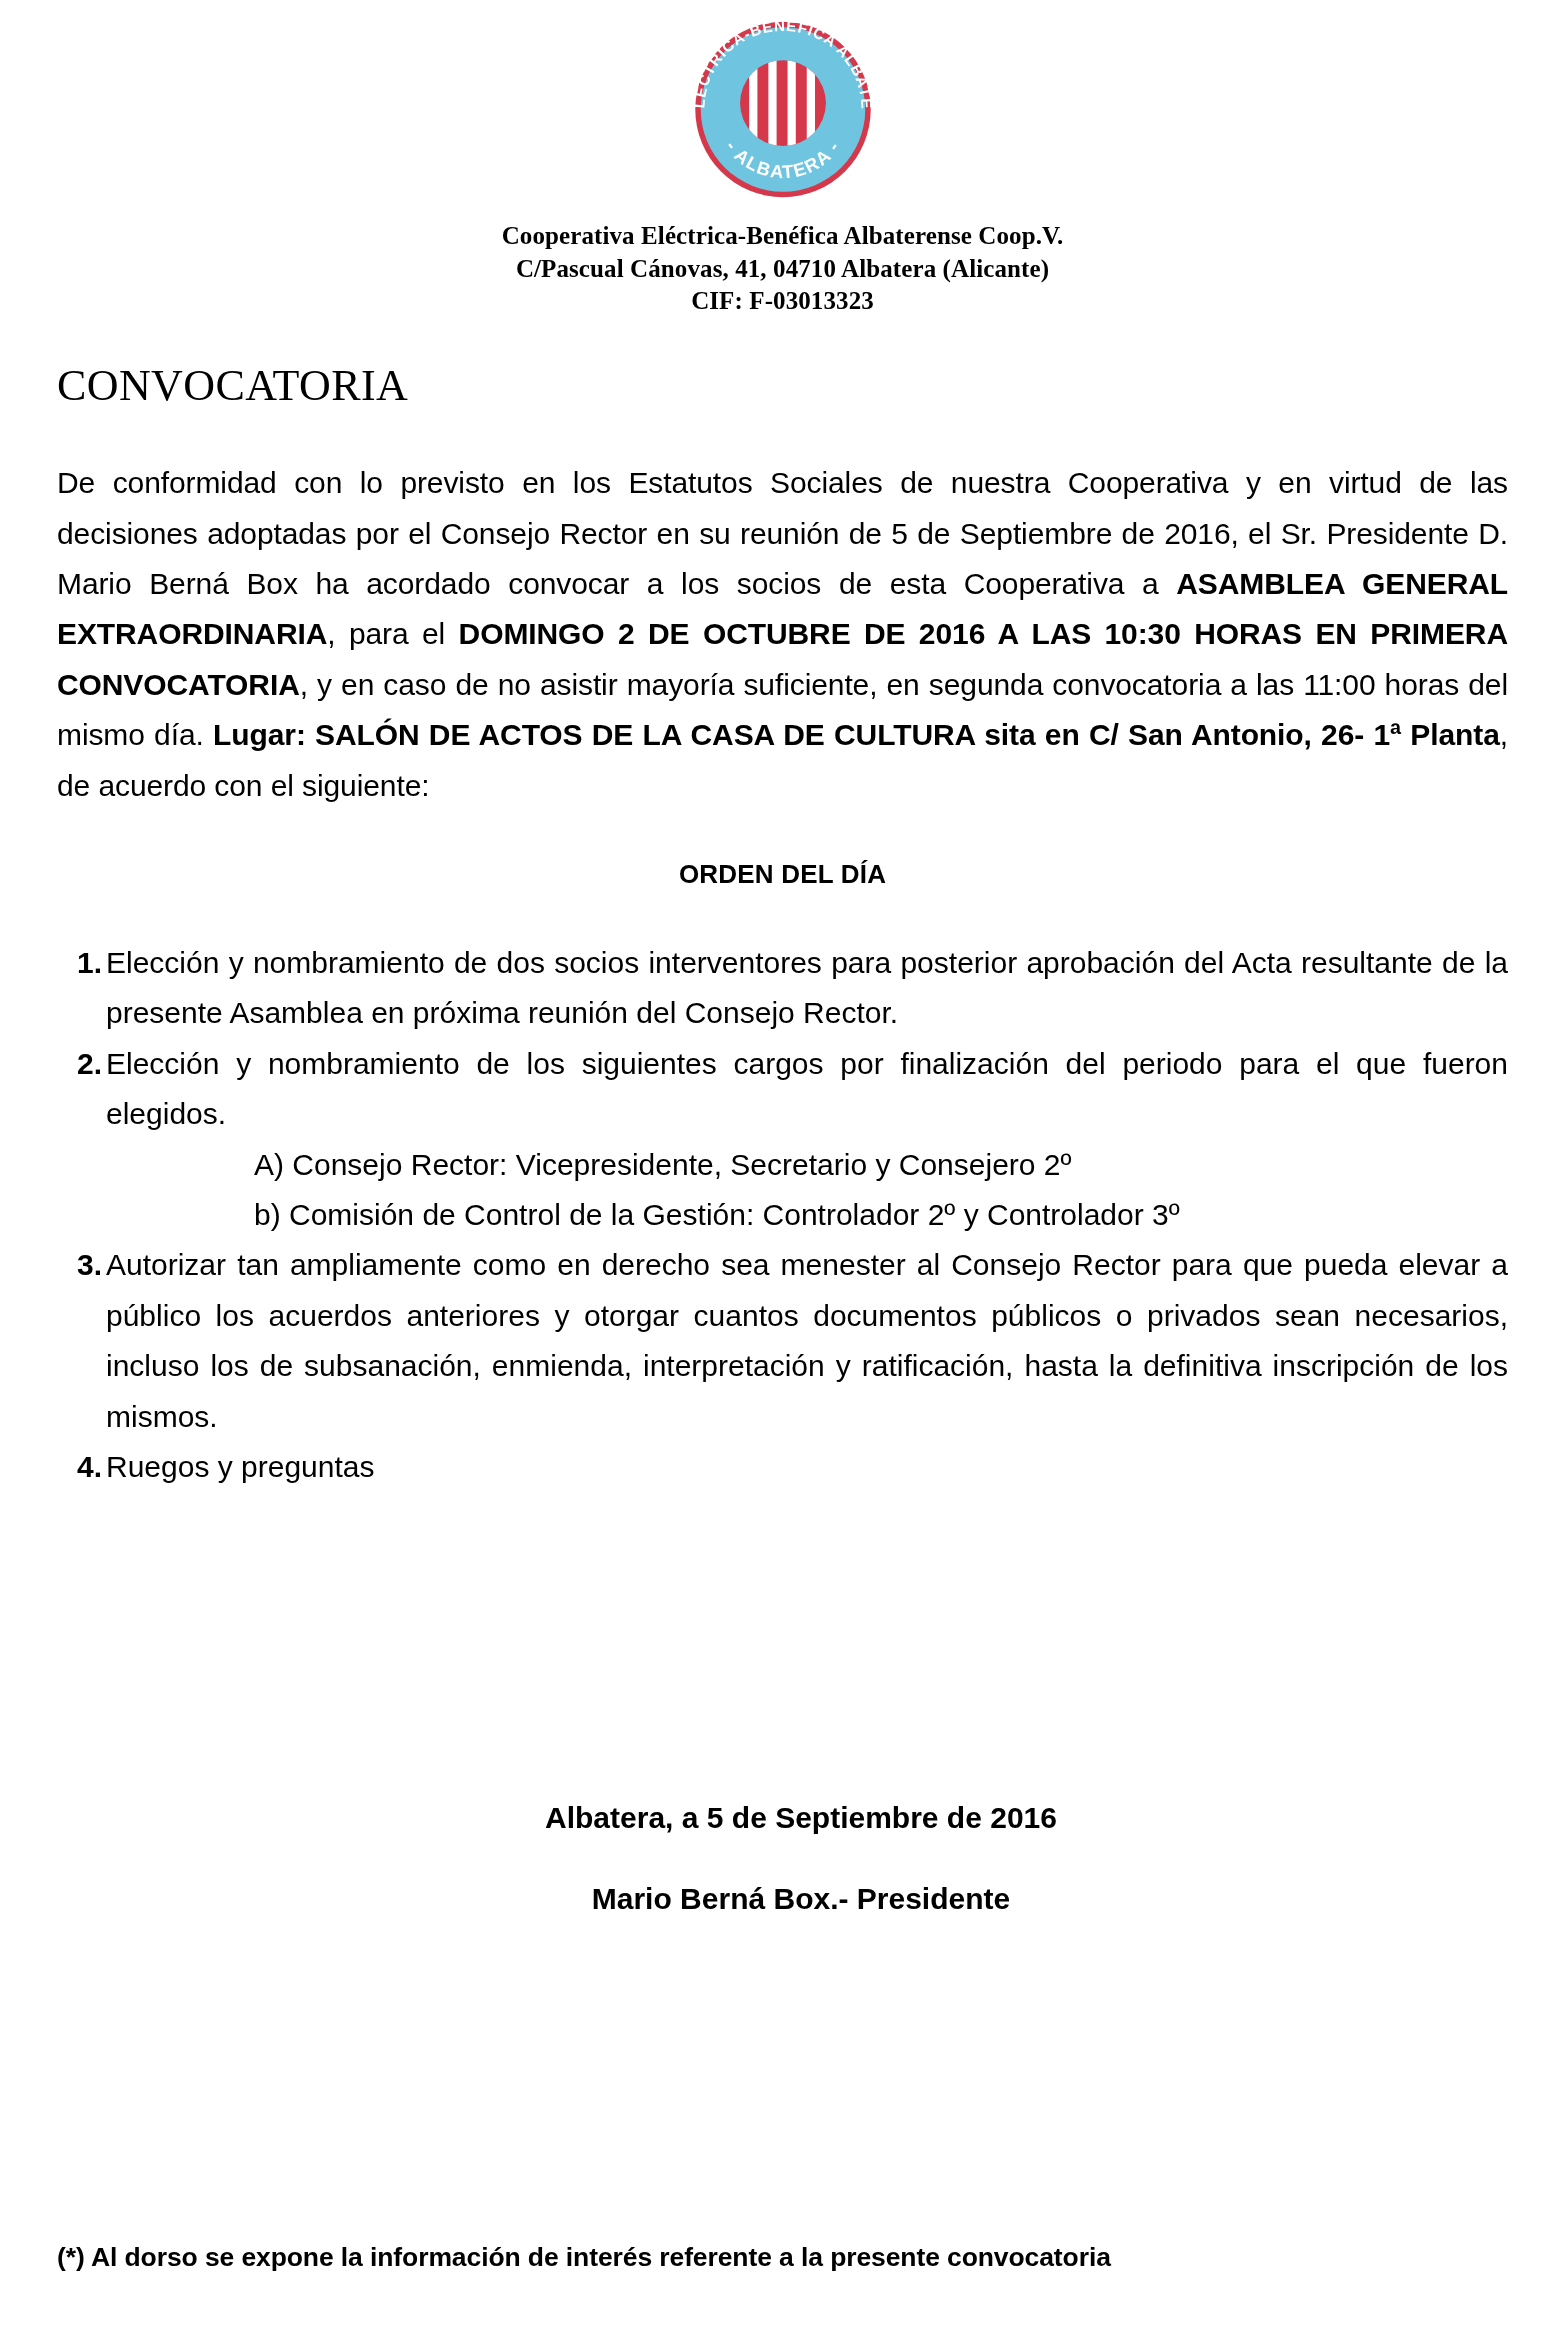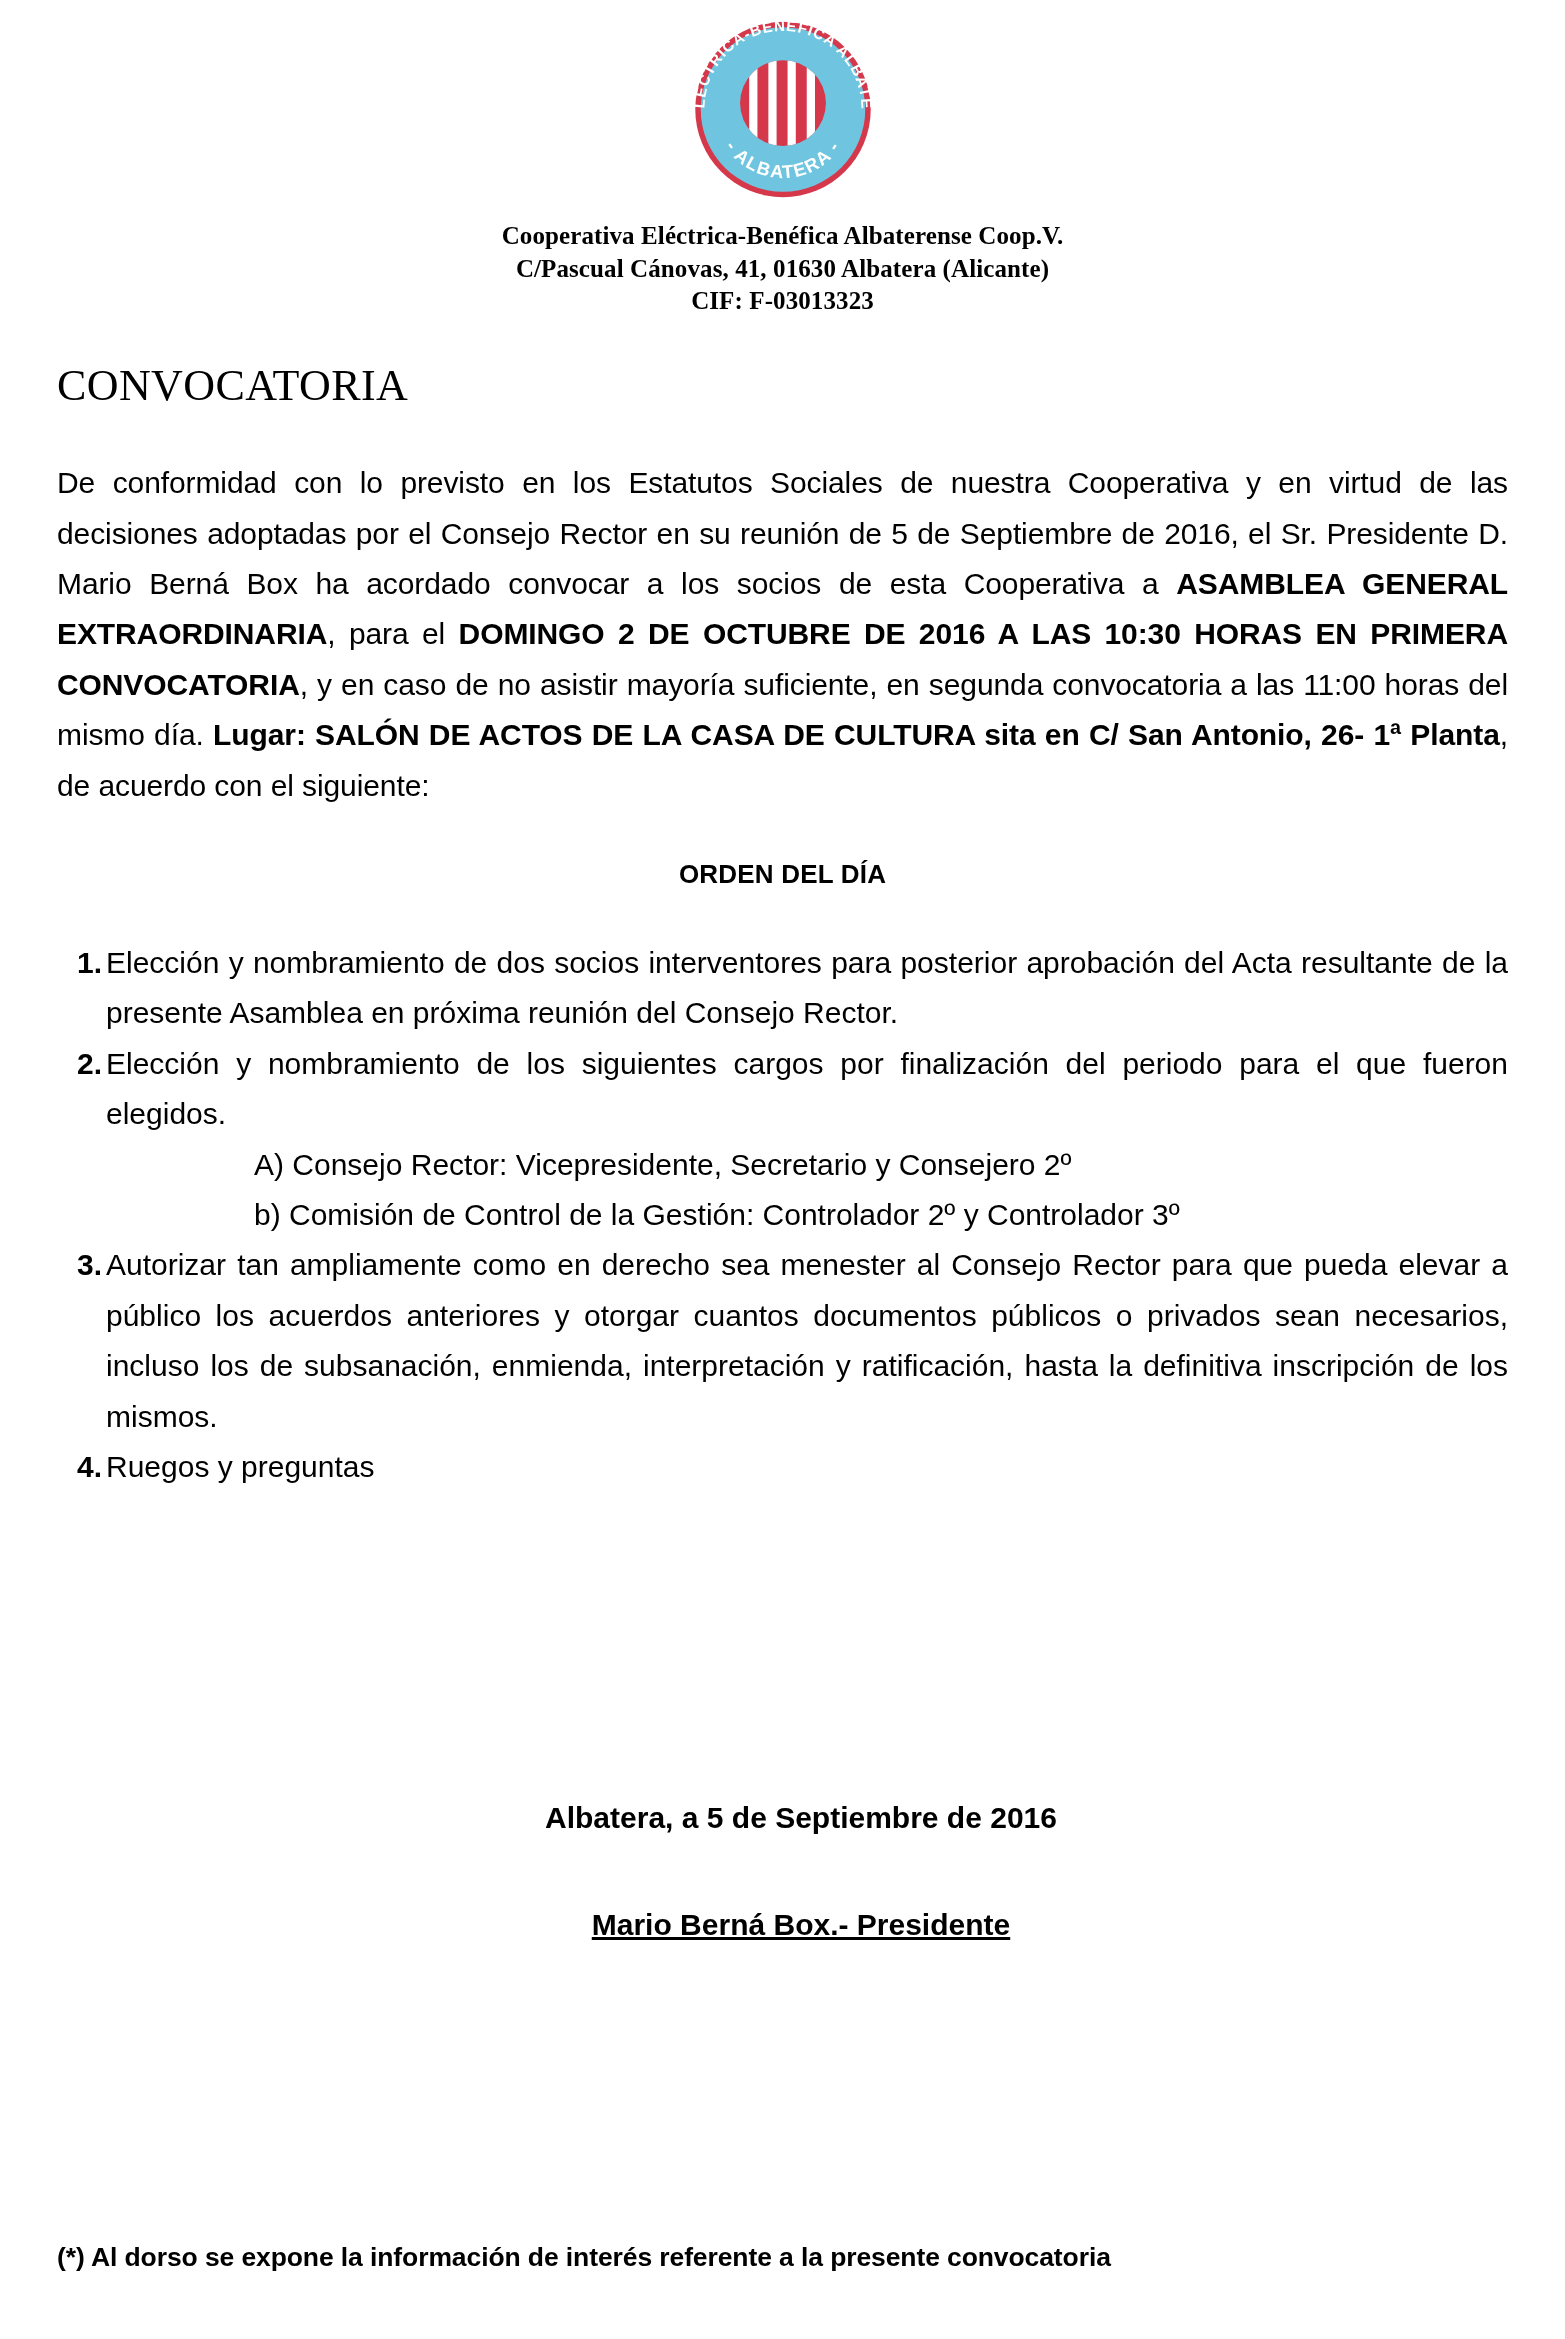--- a/index.html
+++ b/index.html
@@ -129,26 +129,25 @@
   
   .signature {
     margin-top: 302px;
     text-align: center;
     font-size: 30px;
     font-weight: bold;
     line-height: 1.62;
     padding-left: 37px;
   }
   .sign-name {
-    margin-top: 65px;
+    margin-top: 39px;
     text-align: center;
     font-size: 30px;
     font-weight: bold;
     padding-left: 37px;
-    text-decoration: underline;
   }
 
   
   .footnote {
     position: absolute;
     left: 57px;
     bottom: 66px;
     font-size: 26.5px;
     font-weight: bold;
     letter-spacing: -0.1px;
@@ -189,21 +188,21 @@
             <rect x="121" y="55" width="9" height="100" fill="#ffffff"></rect>
             <rect x="142" y="55" width="9" height="100" fill="#ffffff"></rect>
           </g>
         </g>
       </svg>
     </div>
   </div>
 
   <div class="org-header">
     <span class="line">Cooperativa Eléctrica-Benéfica Albaterense Coop.V.</span>
-    <span class="line">C/Pascual Cánovas, 41, 01630 Albatera (Alicante)</span>
+    <span class="line">C/Pascual Cánovas, 41, 04710 Albatera (Alicante)</span>
     <span class="line">CIF: F-03013323</span>
   </div>
 
   <div class="title-block">
     <span class="title-small">CONVOCATORIA</span>
   </div>
 
   <div class="body-text" id="body-paragraph"><span>De conformidad con lo previsto en los Estatutos Sociales de nuestra Cooperativa y en virtud de las decisiones adoptadas por el Consejo Rector en su reunión de 5 de Septiembre de 2016, el Sr. Presidente D. Mario Berná Box ha acordado convocar a los socios de esta Cooperativa a </span><b>ASAMBLEA GENERAL EXTRAORDINARIA</b><span>, para el </span><b>DOMINGO 2 DE OCTUBRE DE 2016 A LAS 10:30 HORAS EN PRIMERA CONVOCATORIA</b><span>, y en caso de no asistir mayoría suficiente, en segunda convocatoria a las 11:00 horas del mismo día. </span><b>Lugar: SALÓN DE ACTOS DE LA CASA DE CULTURA sita en C/ San Antonio, 26- 1ª Planta</b><span>, de acuerdo con el siguiente:</span></div>
 
   <div class="orden-title">ORDEN DEL DÍA</div>

